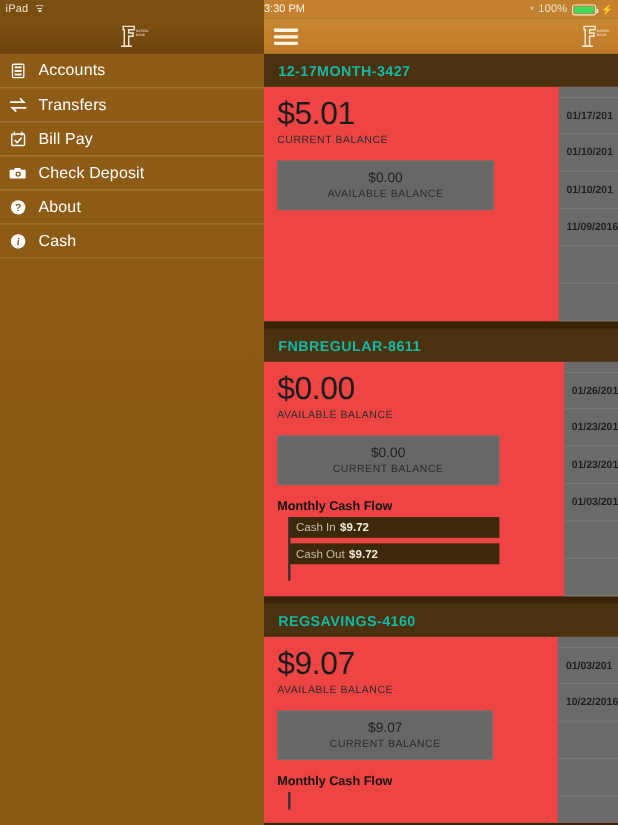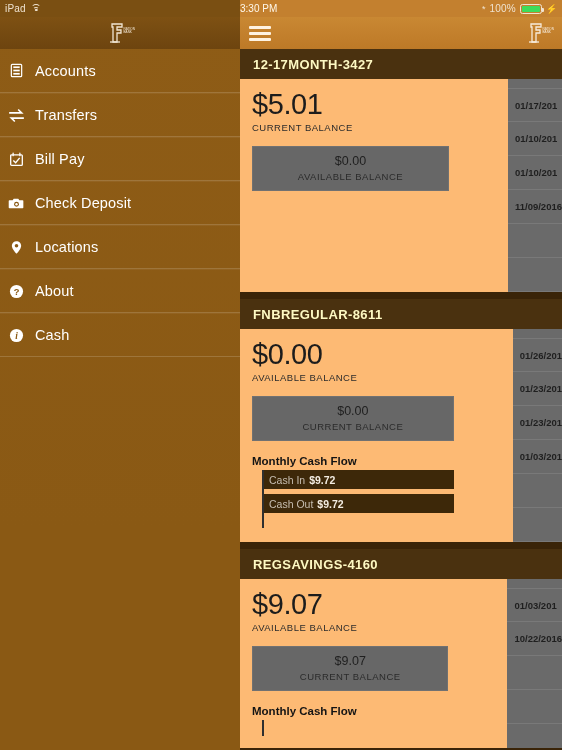--- a/index.html
+++ b/index.html
@@ -30,42 +30,42 @@
   .plug { font-size:9px; color:#f0e3d0; margin-left:1px; }
 
   
   .sidebar { position:absolute; top:17px; left:0; width:240px; height:733px;
              background:linear-gradient(180deg,#8e5c16 0%,#8a5914 70%,#8a5914 100%); z-index:20; }
   .side-brandbar { height:32px; background:linear-gradient(180deg,#7e5113 0%,#6d440f 100%);
                    display:flex; align-items:center; justify-content:center; position:relative; }
   .logo { width:30px; height:24px; position:relative; }
   .logo svg { display:block; }
   .side-list { }
-  .side-item { height:44px; display:flex; align-items:center; gap:9px; padding-left:7px;
+  .side-item { height:31px; display:flex; align-items:center; gap:9px; padding-left:7px;
                border-bottom:1px solid rgba(255,255,255,.16); border-top:1px solid rgba(255,255,255,.05); }
   .side-item:first-child { border-top:none; }
   .side-ico { width:19px; height:19px; display:flex; align-items:center; justify-content:center; color:#fff; flex:0 0 19px; }
   .side-label { font-size:14.5px; color:#ffffff; letter-spacing:.15px; }
 
   
   .main { position:absolute; top:17px; left:240px; width:322px; height:733px;
           background:linear-gradient(180deg,#c88733 0%,#c07c2a 100%); z-index:10; overflow:hidden; }
   .main-brandbar { height:32px; background:linear-gradient(180deg,#c98833 0%,#bd7927 100%);
                    display:flex; align-items:center; justify-content:space-between; padding:0 8px 0 9px; }
   .hamburger { width:22px; height:17px; display:flex; flex-direction:column; justify-content:space-between; padding:1px 0; cursor:pointer; }
   .hamburger b { display:block; height:3px; background:#fff3e2; border-radius:1px; }
   .main-logo { width:30px; height:24px; }
 
   .scroll { height:701px; overflow:hidden; background:#3a2408; }
 
   
   .card { position:relative; background:#6a6a6a; }
   .card-head { height:30px; background:#4a310f; display:flex; align-items:center; padding-left:13px; }
-  .card-head .title { font-size:13px; font-weight:bold; color:#fef9c3; letter-spacing:.4px;text-align:center; }
-  .card-body { display:flex; background:#fdba74; position:relative;gap:47px; }
+  .card-head .title { font-size:13px; font-weight:bold; color:#14b8a6; letter-spacing:.4px;text-align:center; }
+  .card-body { display:flex; background:#ef4444; position:relative;gap:47px; }
   .card-left { width:275px; padding:10px 12px 12px 12px; }
   .big-amt { font-size:29px; color:#1c1c1c; font-weight:400; line-height:1.05; letter-spacing:-.4px; }
   .big-lbl { font-size:9.5px; color:#2b2b2b; letter-spacing:.5px; margin-top:3px; }
   .sec-box { margin-top:13px; border:1px solid #717171; background:#676767; padding:7px 0 8px; text-align:center; }
   .sec-amt { font-size:12.5px; color:#1f1f1f; }
   .sec-lbl { font-size:9.5px; color:#2b2b2b; letter-spacing:.5px; margin-top:3px; }
   .cf-title { font-size:11.5px; font-weight:bold; color:#141414; margin-top:14px; }
   .cf-chart { margin-top:3px; padding-left:11px; position:relative; }
   .cf-chart:before { content:""; position:absolute; left:10px; top:0; bottom:0; width:2px; background:#2f2f2f; }
   .cf-bar { height:19px; background:#3d2809; display:flex; align-items:center; padding-left:6px; margin-bottom:5px;text-align:right; }
@@ -159,29 +159,20 @@
         <span class="side-ico">
           <svg viewBox="0 0 18 16" width="17" height="15">
             <path d="M1.5 4.6 h3.4 l1.1-1.7 h4.9 l1.1 1.7 h3.5 a.8.8 0 0 1 .8.8 v6.8 a.8.8 0 0 1 -.8.8 H1.5 a.8.8 0 0 1 -.8-.8 V5.4 a.8.8 0 0 1 .8-.8 z" fill="#fff"></path>
             <circle cx="9" cy="8.8" r="2.6" fill="#8a5914"></circle>
             <circle cx="9" cy="8.8" r="1.3" fill="#fff"></circle>
           </svg>
         </span>
         <span class="side-label">Check Deposit</span>
       </div>
 
-      <div class="side-item">
-        <span class="side-ico">
-          <svg viewBox="0 0 14 16" width="13" height="15">
-            <path d="M7 1.2 C4.2 1.2 2 3.4 2 6.1 C2 9.6 7 14.8 7 14.8 C7 14.8 12 9.6 12 6.1 C12 3.4 9.8 1.2 7 1.2 z" fill="#fff"></path>
-            <circle cx="7" cy="6" r="1.9" fill="#8a5914"></circle>
-          </svg>
-        </span>
-        <span class="side-label">Locations</span>
-      </div>
 
       <div class="side-item">
         <span class="side-ico">
           <svg viewBox="0 0 16 16" width="15" height="15">
             <circle cx="8" cy="8" r="7" fill="#fff"></circle>
             <text x="8" y="11.6" text-anchor="middle" font-family="Liberation Sans, sans-serif" font-size="10" font-weight="bold" fill="#8a5914">?</text>
           </svg>
         </span>
         <span class="side-label">About</span>
       </div>

